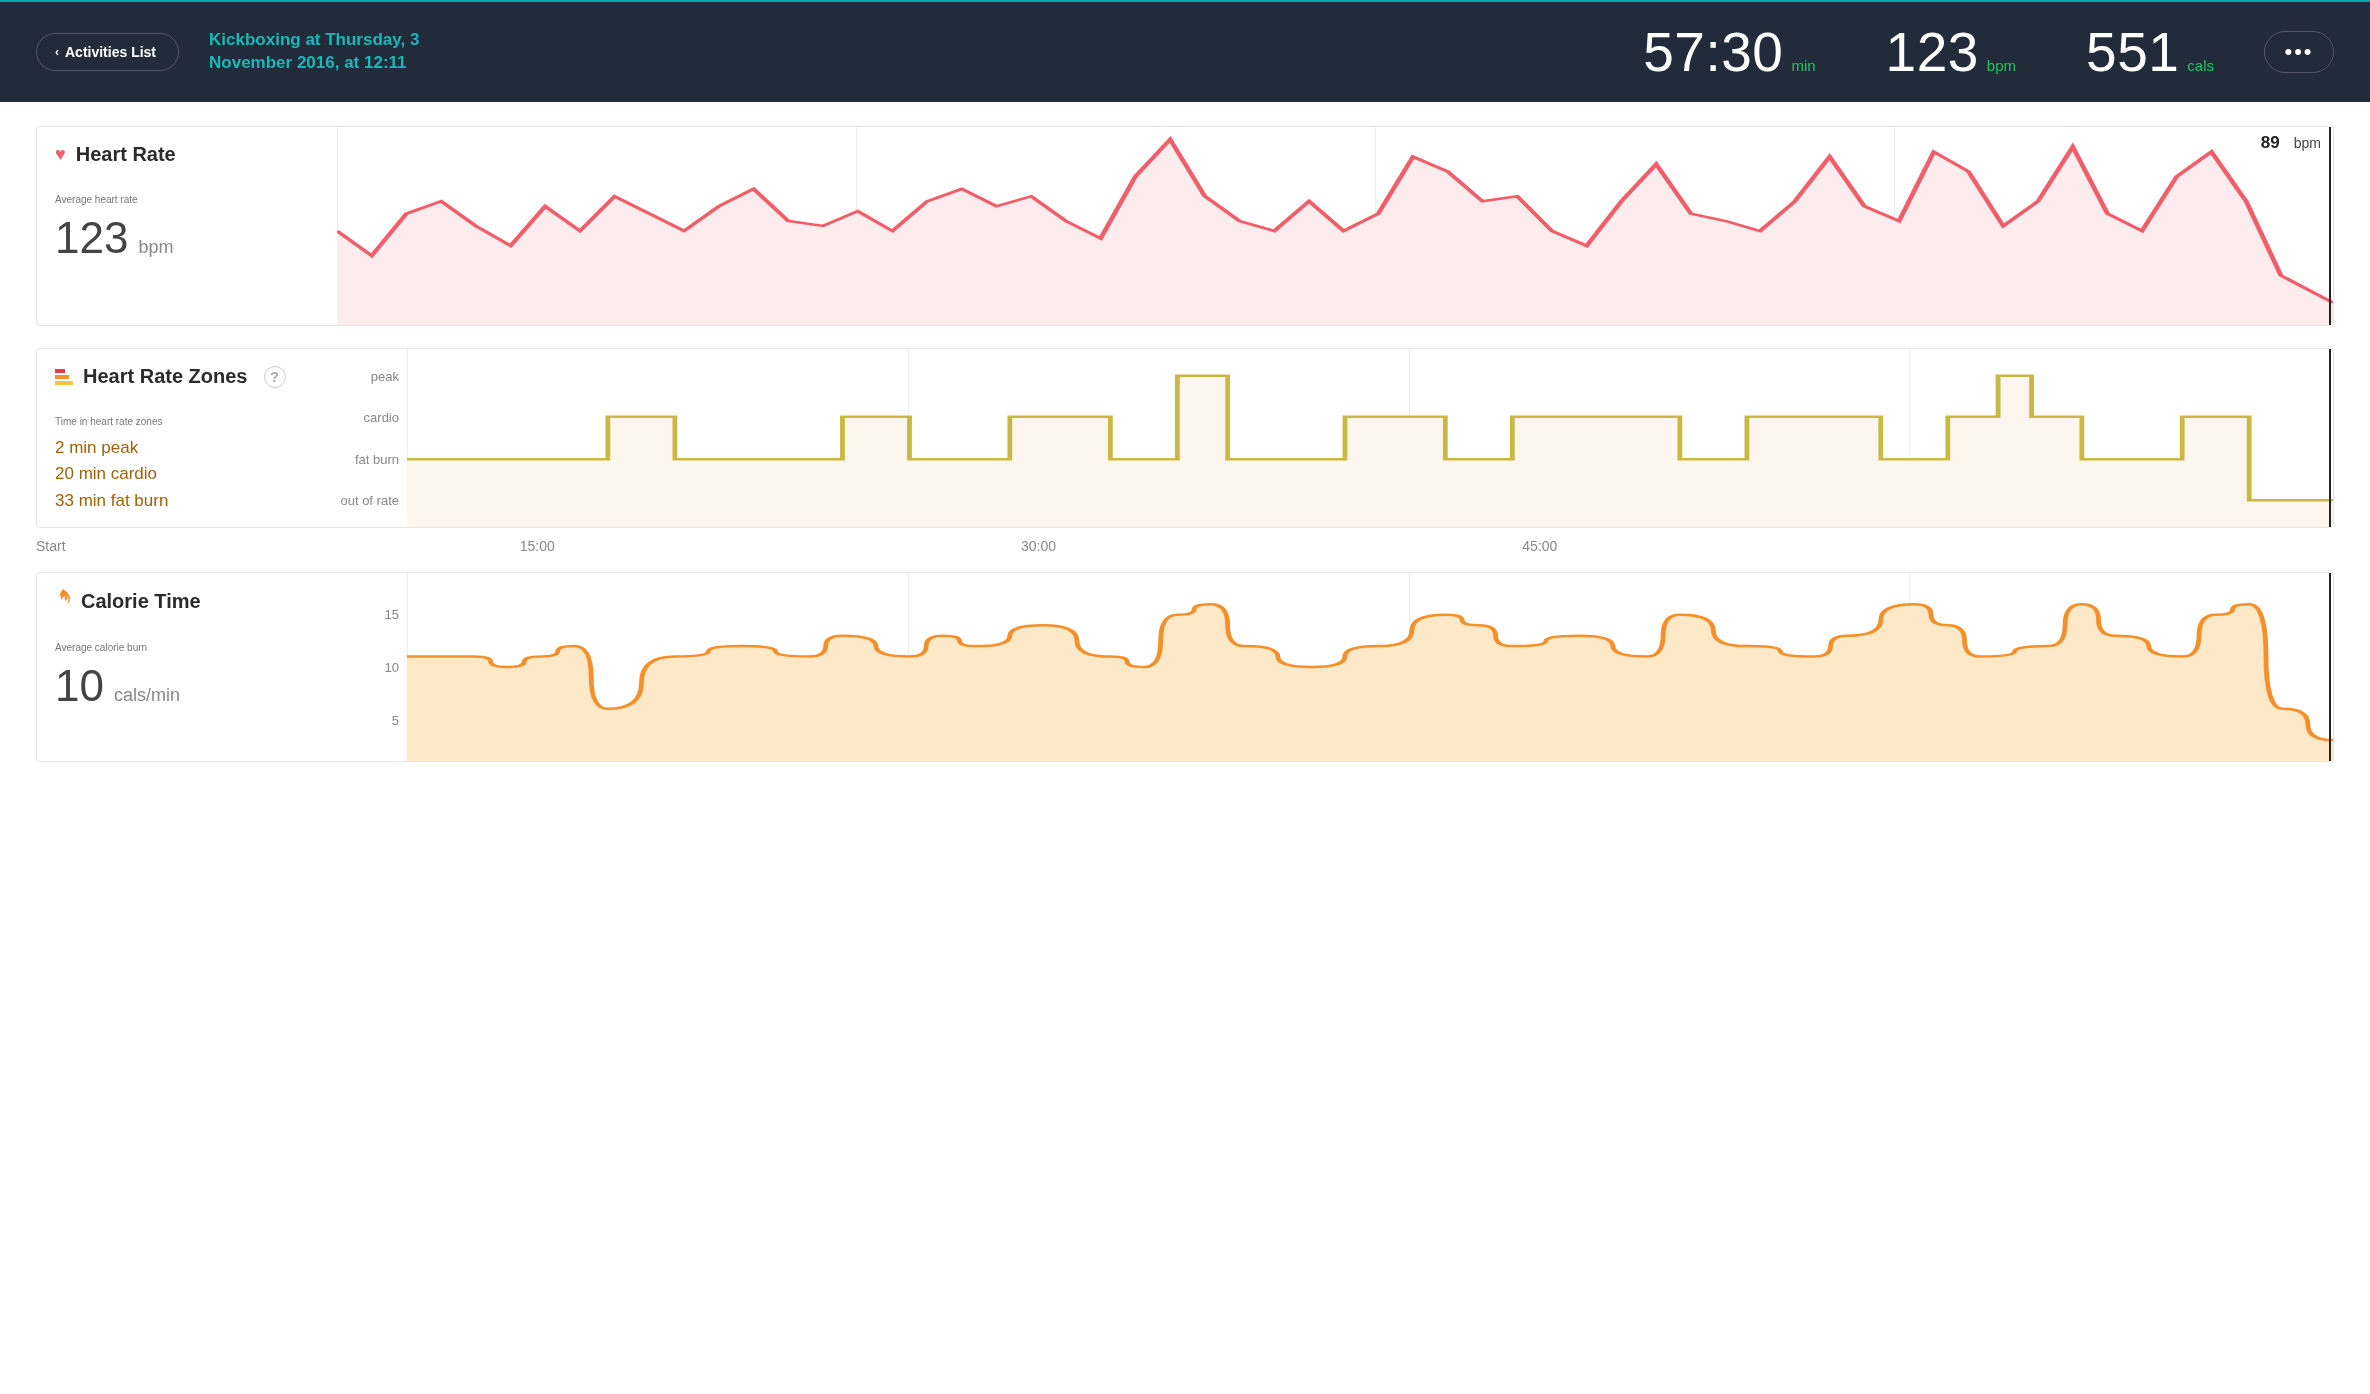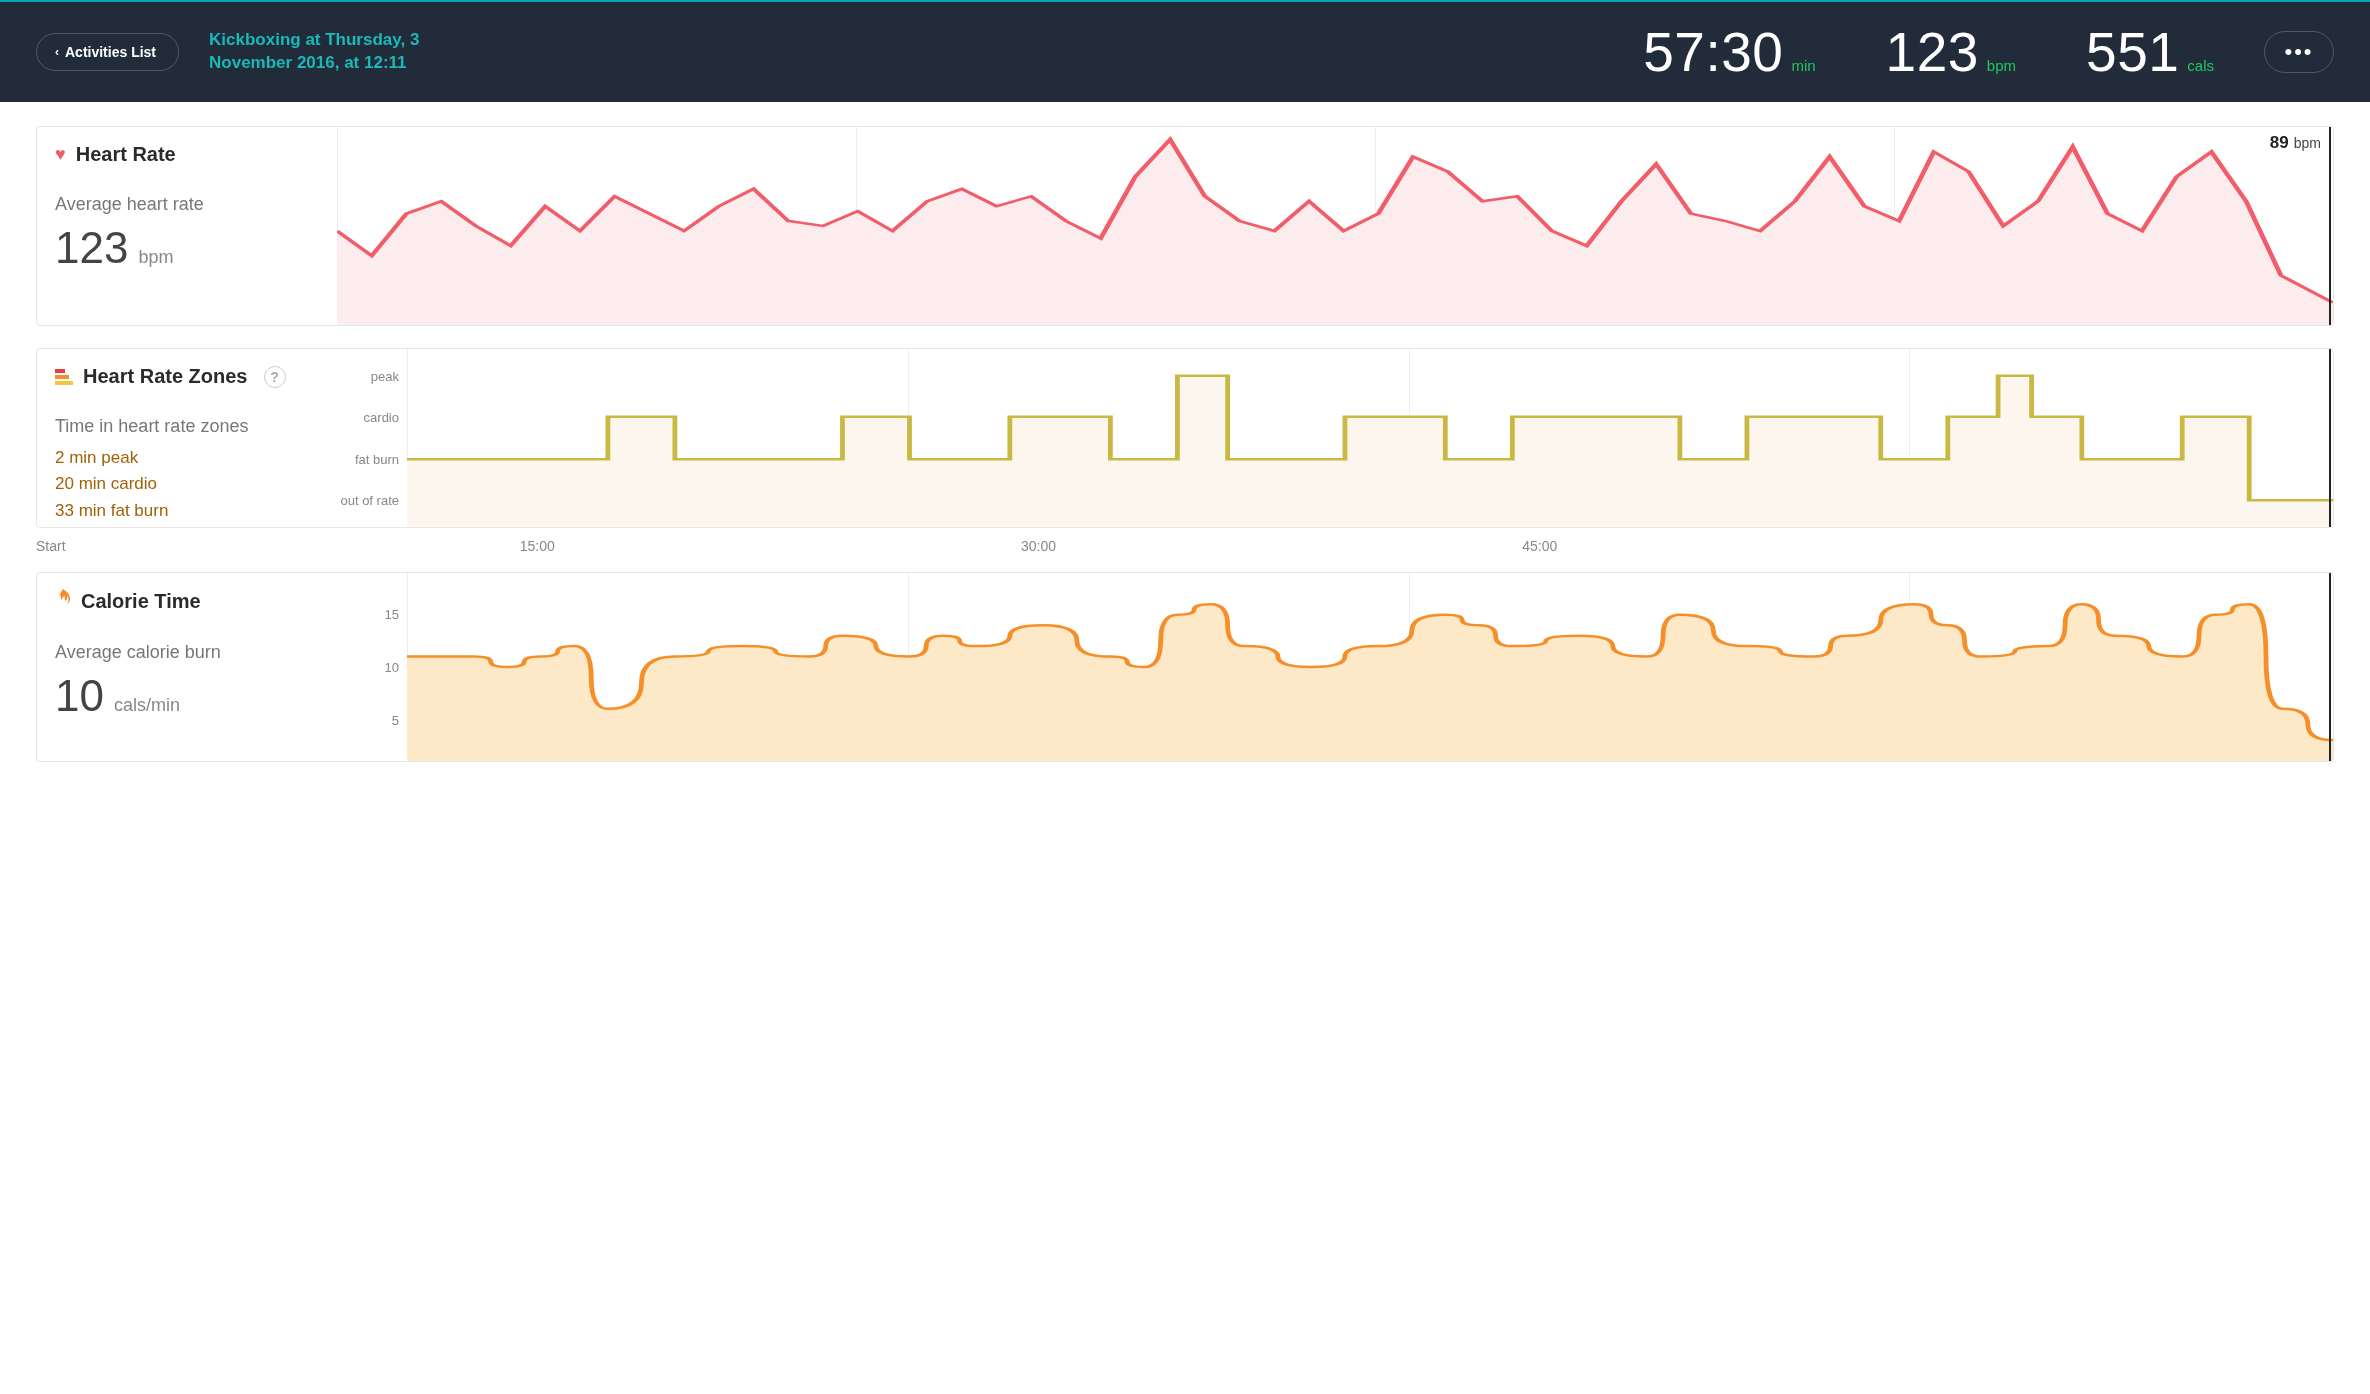--- a/index.html
+++ b/index.html
@@ -66,21 +66,21 @@
 }
 .card-title {
   display: flex;
   align-items: center;
   gap: 10px;
   font-size: 20px;
   font-weight: 700;
   color: #2b2b2b;
   margin-bottom: 28px;
 }
-.card-sub { font-size: 18px; color: #777; margin-bottom: 8px; }
+.card-sub { font-size: 10px; color: #777; margin-bottom: 8px; }
 .card-big { font-size: 44px; font-weight: 300; color: #444; display: flex; align-items: baseline; gap: 10px;}
 .card-big .u { font-size: 18px; color: #888; }
 .zone-lines { font-size: 17px; color: #a16207; line-height: 1.55; }
 .help {
   width: 22px; height: 22px; border: 1px solid #ccc; border-radius: 50%;
   display: inline-flex; align-items: center; justify-content: center;
   color: #aaa; font-size: 14px; font-weight: 600; margin-left: 6px;
 }
 
 .axis-col {
@@ -103,21 +103,21 @@
 }
 .grid-v {
   position: absolute; top: 0; bottom: 0; width: 1px; background: #eee;
 }
 .cursor-line {
   position: absolute; top: 0; bottom: 0; right: 2px; width: 2px; background: #222;
 }
 .tooltip {
   position: absolute; top: 6px; right: 12px;
   font-size: 17px; font-weight: 700; color: #222;
-  display: flex; gap: 5px; align-items: baseline;
+  display: flex; gap: 14px; align-items: baseline;
 }
 .tooltip .u { font-size: 14px; font-weight: 500; color: #444; }
 
 svg.chart { position: absolute; inset: 0; width: 100%; height: 100%; }
 
 .time-axis {
   margin: -12px 0 14px 0;
   padding-left: 370px;
   padding-right: 0;
   position: relative;

